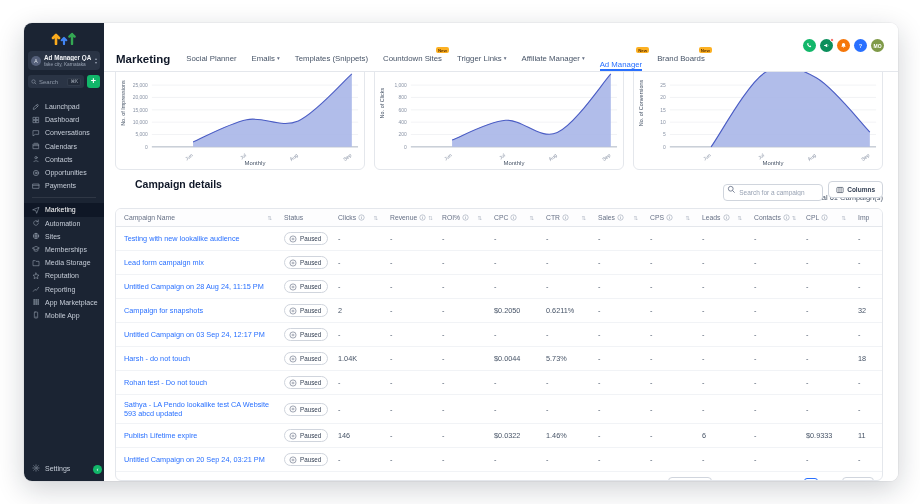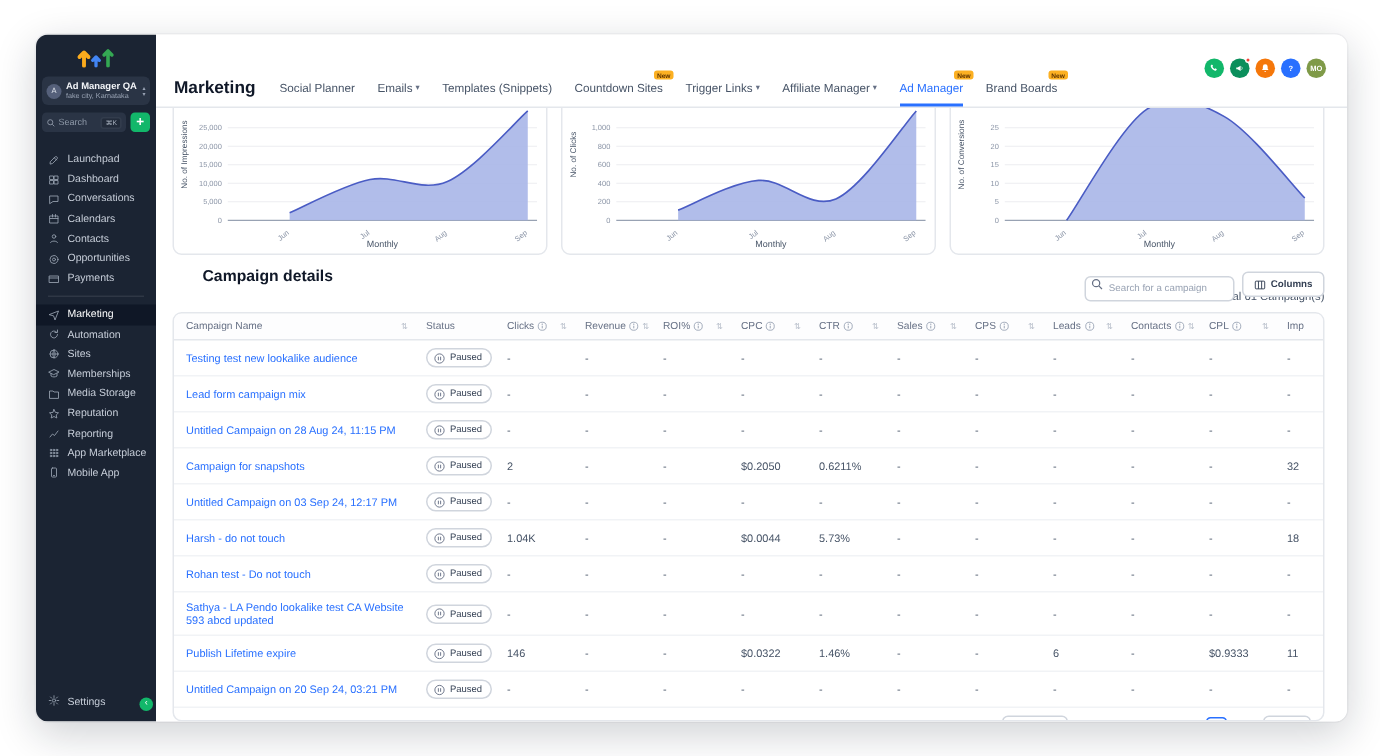--- a/index.html
+++ b/index.html
@@ -52,21 +52,21 @@
     justify-content:center; color:#fff; font-size:5px; font-weight:bold; cursor:pointer;
     position:relative; }
   .circle-ic .dot { position:absolute; top:-1px; right:-1px; width:4px; height:4px;
     border-radius:50%; background:#f04438; border:0.5px solid #fff; }
   .tabs-row { position:absolute; bottom:0; left:12px; right:0; height:24px;
     display:flex; align-items:center; }
   .page-title { font-size:11.5px; font-weight:bold; color:#101828; margin-right:16px; }
   .tab { position:relative; height:100%; display:flex; align-items:center;
     font-size:7.8px; color:#475467; margin-right:15px; cursor:pointer;
     border-bottom:2px solid transparent; margin-bottom:-1px; white-space:nowrap; }
-  .tab.active { color:#2970ff; border-bottom-color:#2970ff; }
+  .tab.active { color:#2970ff; border-bottom-color:#2970ff;align-items:flex-end; }
   .tab .caret { font-size:5.5px; color:#667085; margin-left:2px; }
   .new-badge { position:absolute; top:0px; right:-7px; background:#fcb022; color:#5f3400;
     font-size:4.4px; font-weight:bold; border-radius:2px; padding:0.5px 2px; line-height:5px; }
 
   
   .charts-strip { height:98px; overflow:hidden; display:flex; gap:9px;
     padding:0 15px 0 11px; flex-shrink:0; }
   .chart-card { flex:1; height:112px; margin-top:-14px; border:1px solid #e4e7ec;
     border-radius:6px; background:#fff; overflow:hidden; }
   .chart-card svg { display:block; }
@@ -643,21 +643,21 @@
                 </th>
                 <th>
                   <span class="th-inner">
                     <span>Imp</span>
                   </span>
                 </th>
               </tr>
             </thead>
           <tbody id="tbody">
               <tr>
-                <td><a>Testing test new lookalike audience</a></td>
+                <td><a>Testing with new lookalike audience</a></td>
                 <td><span class="status-badge">
                     <svg width="8" height="8" viewBox="0 0 14 14">
                       <circle cx="7" cy="7" r="5.4" fill="none" stroke="#667085" stroke-width="1.1"></circle>
                       <path d="M5.7 4.9v4.2M8.3 4.9v4.2" stroke="#667085" stroke-width="1.1"></path>
                     </svg>
                     <span>Paused</span>
                   </span></td>
                 <td>-</td>
                 <td>-</td>
                 <td>-</td>

